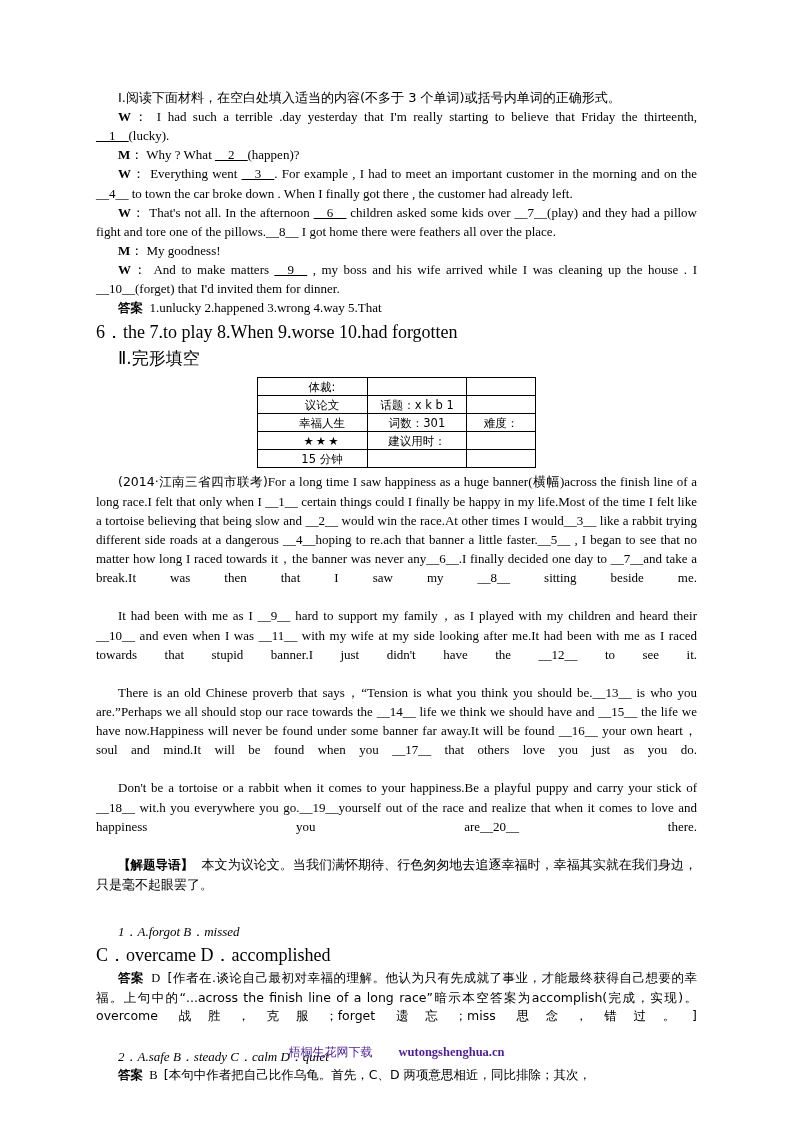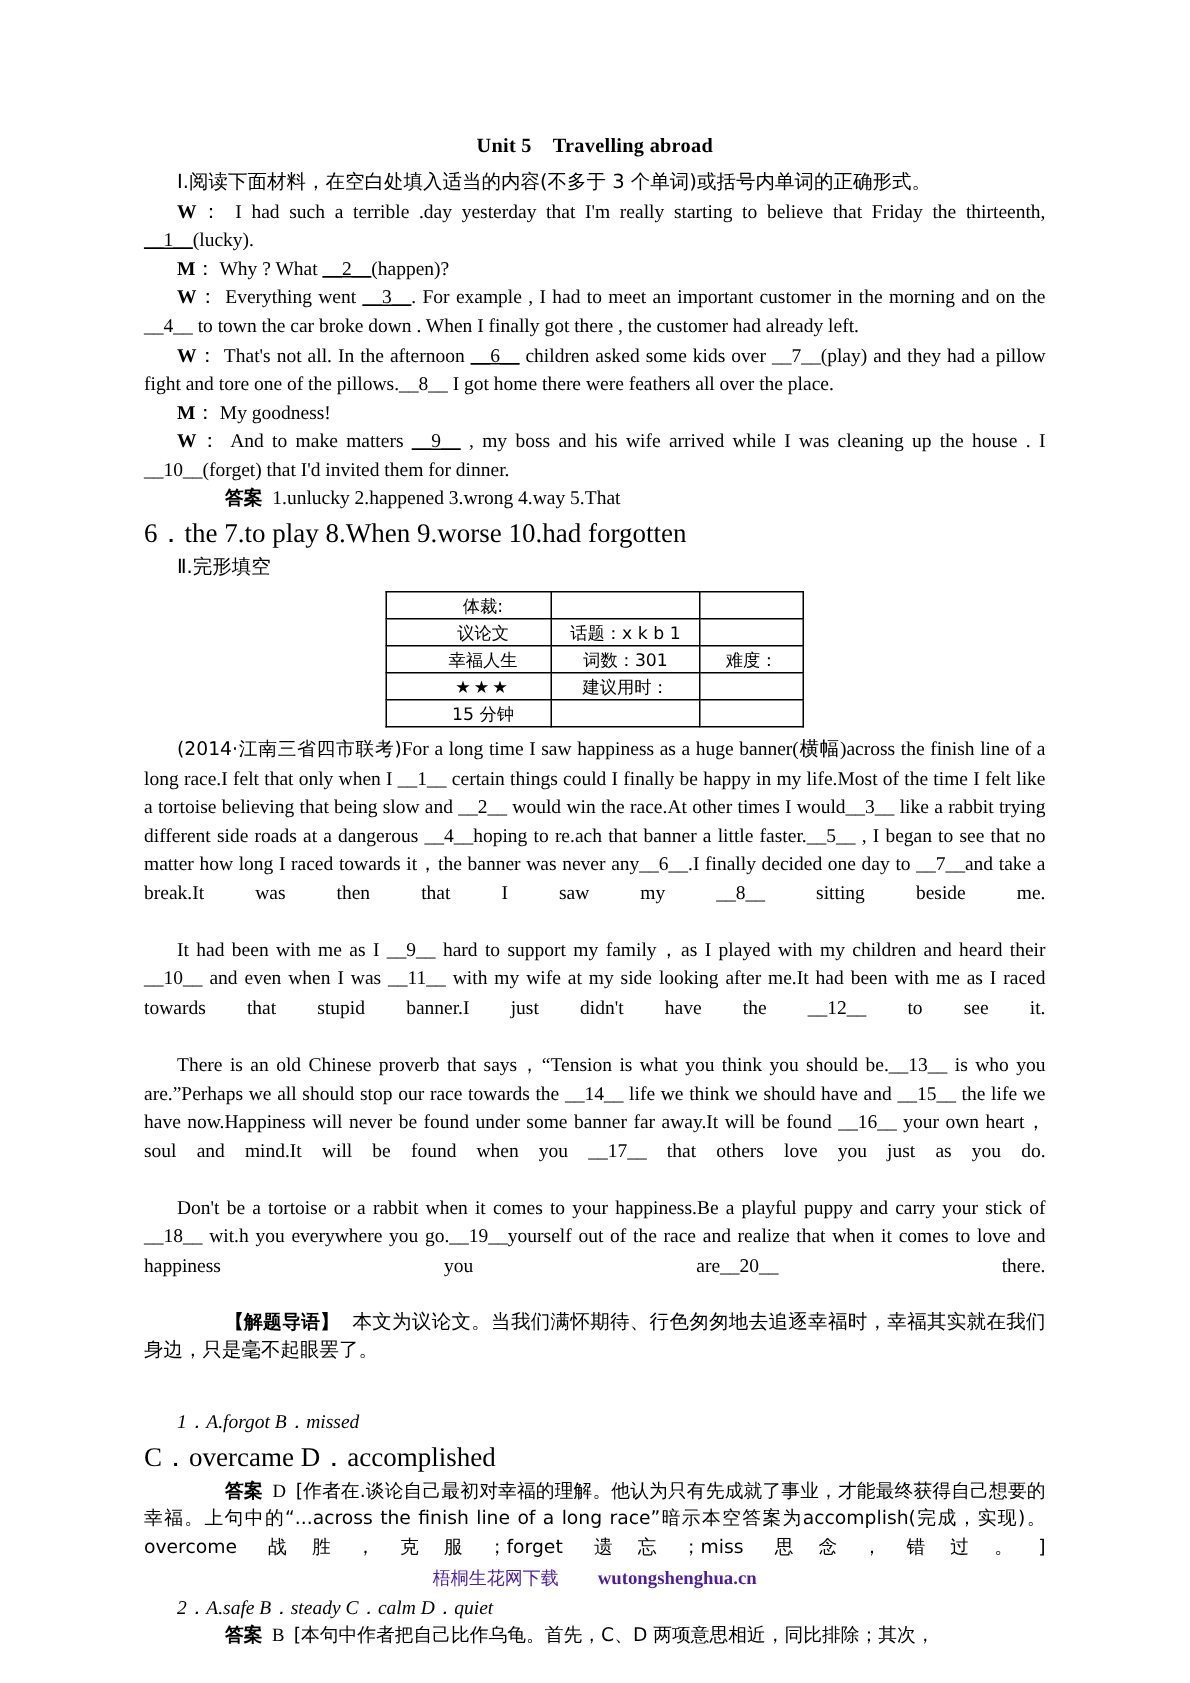--- a/index.html
+++ b/index.html
@@ -46,41 +46,40 @@
   p.just-all::after {
     content: "";
     display: inline-block;
     width: 100%;
   }
   .cn {
     font-family: "DejaVu Sans", "Liberation Sans", sans-serif;
     font-size: 12.5px;
   }
   .cn-b {
-    font-family: Liberation Sans, sans-serif;
-    font-weight: bold;
-    font-size: 12.5px;
-    margin-left: 32px;
+    font-family: Liberation Mono, monospace;
+    font-weight: bold;
+    font-size: 12.5px;
   }
   .spk {
     font-weight: bold;
   }
   .blank {
     text-decoration: underline;
     white-space: pre;
   }
   .ansline {
     margin: 0;
     font-size: 13px;
     line-height: 1.5;
     text-indent: 22px;
   }
   .seclabel {
     margin: 0;
-    font-size: 13px;
+    font-size: 17px;
     line-height: 1.5;
     text-indent: 22px;
   }
 
   
   .tbl-wrap {
     display: flex;
     justify-content: center;
     margin: 6px 0 4px 0;
   }
@@ -151,23 +150,20 @@
     font-family: "Liberation Serif", serif;
     font-weight: bold;
     font-size: 12.5px;
   }
 </style>
 </head>
 <body>
 
 <div class="page">
 
-  <h1 class="doc-title">
-    <span>Unit 5</span><span class="title-gap"></span><span>Travelling abroad</span>
-  </h1>
 
   <p class="para indent cn">Ⅰ.阅读下面材料，在空白处填入适当的内容(不多于 3 个单词)或括号内单词的正确形式。</p>
 
   <p class="para indent"><span class="spk">W</span><span>：</span><span> I had such a terrible  .day yesterday that I'm really starting to believe that Friday the thirteenth, </span><span class="blank">__1__</span><span>(lucky).</span></p>
 
   <p class="para indent"><span class="spk">M</span><span>：</span><span>  Why ? What </span><span class="blank">__2__</span><span>(happen)?</span></p>
 
   <p class="para indent"><span class="spk">W</span><span>：</span><span> Everything went </span><span class="blank">__3__</span><span>. For example , I had to meet an important customer in the morning  and on the __4__ to town the car broke down . When I finally got there , the customer had already left.</span></p>
 
 

